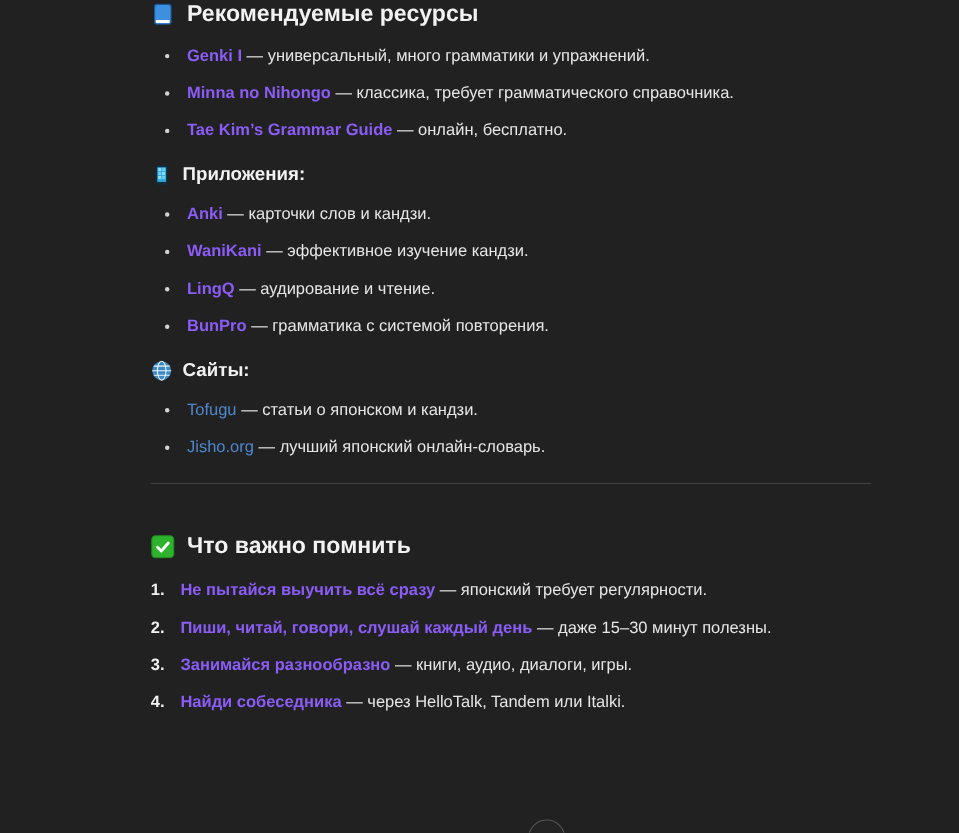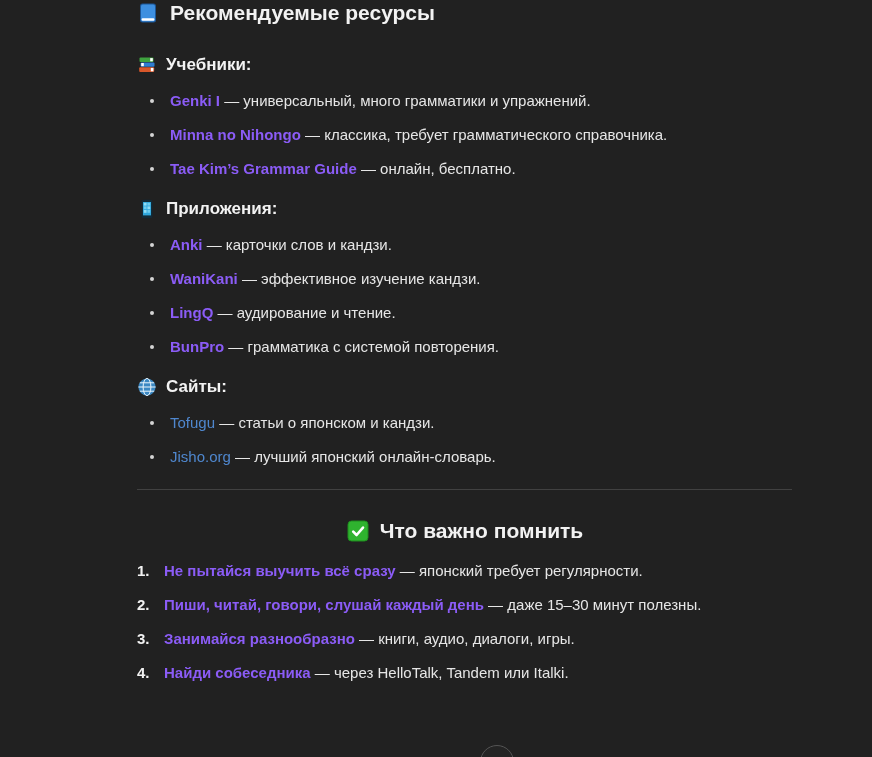--- a/index.html
+++ b/index.html
@@ -23,21 +23,21 @@
     display: flex;
     align-items: center;
     gap: 11px;
     font-size: 21px;
     line-height: 26px;
     font-weight: 700;
     color: #f2f2f2;
     margin: 0;
   }
   .h2--first { }
-  .h2--second { margin-top: 28px; justify-content: center; }
+  .h2--second { margin-top: 44px; }
   .h3 {
     display: flex;
     align-items: center;
     gap: 9px;
     font-size: 17px;
     line-height: 22px;
     font-weight: 700;
     color: #f2f2f2;
     margin: 18px 0 0 0;
   }
@@ -115,33 +115,20 @@
     <span class="emoji">
       <svg width="22" height="22" viewBox="0 0 22 22">
         <rect x="3" y="1.5" width="16" height="19" rx="2.5" fill="#1c5697"></rect>
         <rect x="4" y="2.5" width="14" height="17" rx="1.8" fill="#3d8fe0"></rect>
         <rect x="4.6" y="16.2" width="12.8" height="2.6" rx="1" fill="#ffffff"></rect>
       </svg>
     </span>
     <span>Рекомендуемые ресурсы</span>
   </h2>
 
-  <h3 class="h3 h3--afterTitle">
-    <span class="emoji">
-      <svg width="20" height="20" viewBox="0 0 20 20">
-        <rect x="2.5" y="2.5" width="14" height="4.4" rx="1" fill="#3fa33f"></rect>
-        <rect x="13.2" y="3.1" width="2.6" height="3.2" fill="#ffffff"></rect>
-        <rect x="3.5" y="7.4" width="14" height="4.4" rx="1" fill="#2e7dd1"></rect>
-        <rect x="4.2" y="8" width="2.6" height="3.2" fill="#ffffff"></rect>
-        <rect x="2.2" y="12.3" width="15" height="4.6" rx="1" fill="#d8572a"></rect>
-        <rect x="13.8" y="12.9" width="2.6" height="3.4" fill="#ffffff"></rect>
-      </svg>
-    </span>
-    <span>Учебники:</span>
-  </h3>
   <ul class="list">
     <li>
       <span class="dot"></span><b>Genki I</b><span> — универсальный, много грамматики и упражнений.</span>
     </li>
     <li>
       <span class="dot"></span><b>Minna no Nihongo</b><span> — классика, требует грамматического справочника.</span>
     </li>
     <li>
       <span class="dot"></span><b>Tae Kim’s Grammar Guide</b><span> — онлайн, бесплатно.</span>
     </li>

